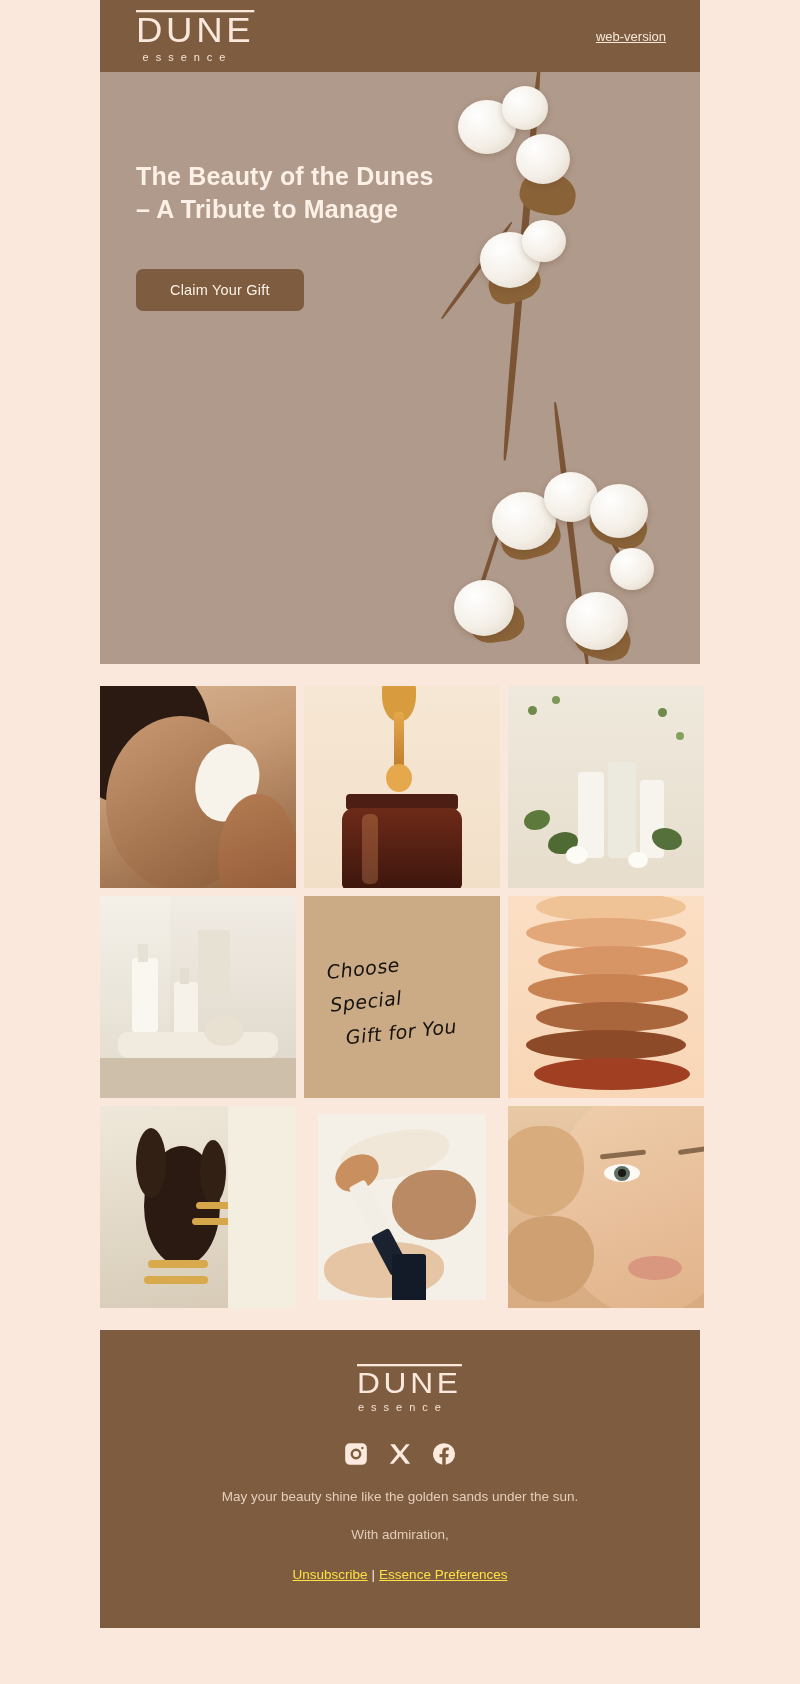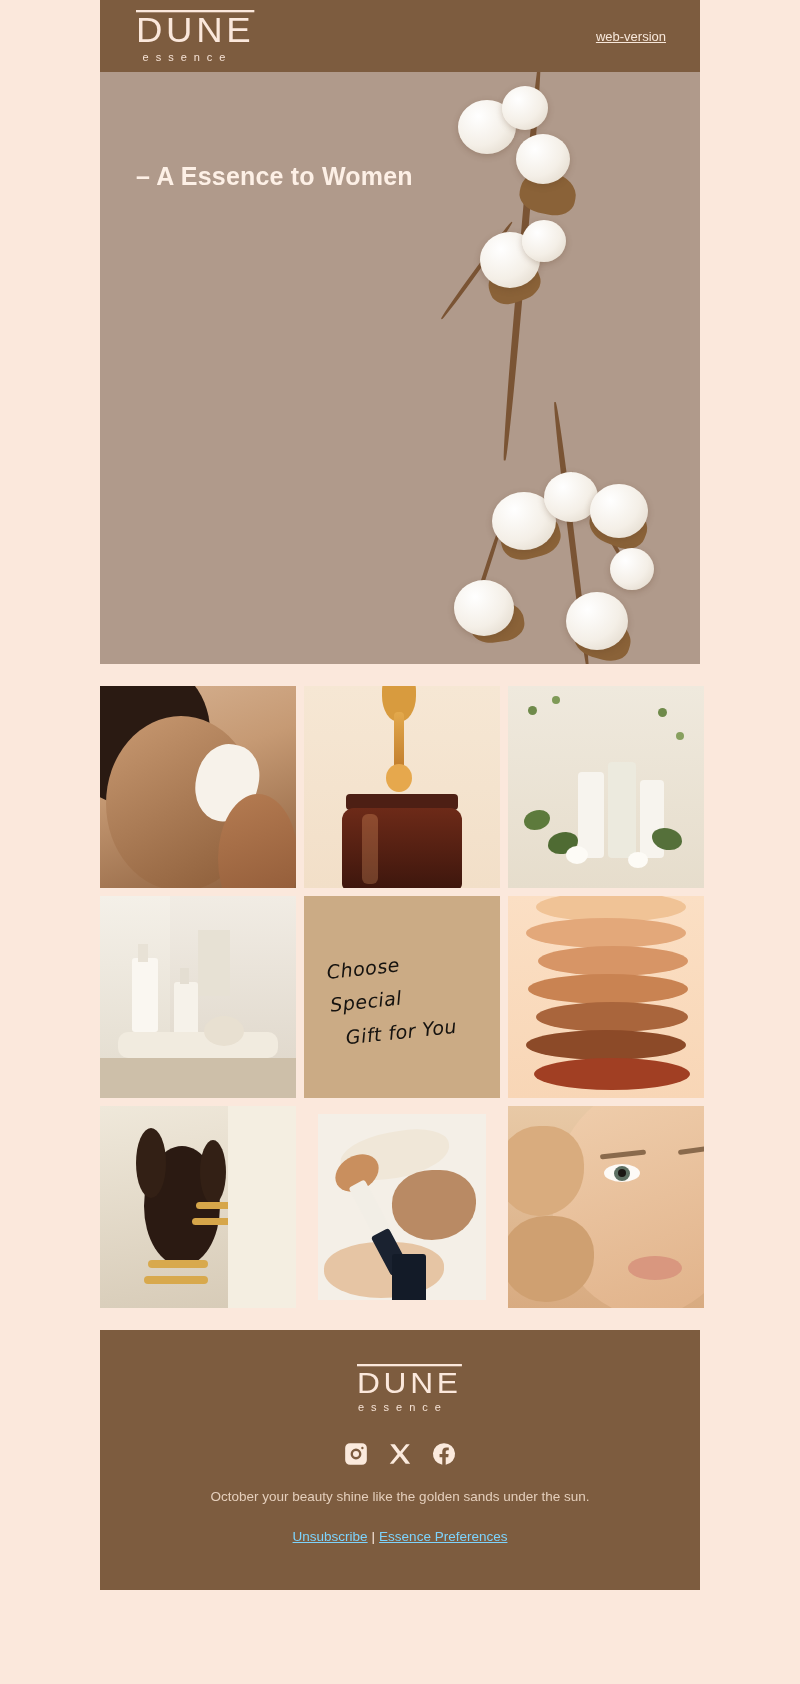--- a/index.html
+++ b/index.html
@@ -174,21 +174,21 @@
     gap: 18px;
   }
   .socials svg { display: block; cursor: pointer; }
   .foot-line {
     font-size: 13.5px;
     color: #e5cfbc;
     line-height: 1.5;
   }
   .sign { margin-top: 18px; font-size: 13.5px; color: #e2ccb8; line-height: 1.45; }
   .foot-links { margin-top: 22px; font-size: 13.5px; color: #fbeadd; }
-  .foot-links a { color: #7dd3fc; text-decoration: underline; cursor: pointer; }
+  .foot-links a { color: #fde047; text-decoration: underline; cursor: pointer; }
   .foot-links .sep { text-decoration: none; padding: 0 4px; }
 </style>
 </head>
 <body>
 
 <div class="email">
 
   <div class="header">
     <div class="logo">
       <span class="logo-word">DUNE</span>
@@ -222,22 +222,24 @@
       <div class="boll" style="left:52px;top:420px;width:64px;height:58px;"></div>
       <div class="boll" style="left:104px;top:400px;width:54px;height:50px;"></div>
       <div class="boll" style="left:150px;top:412px;width:58px;height:54px;"></div>
       <div class="boll" style="left:14px;top:508px;width:60px;height:56px;"></div>
       <div class="boll" style="left:126px;top:520px;width:62px;height:58px;"></div>
       <div class="boll" style="left:170px;top:476px;width:44px;height:42px;"></div>
     </div>
 
     <div class="hero-copy">
       <div class="hero-title">
-        <div>– A Essence to Women</div>
+        <div>The Beauty of the Dunes</div>
+        <div>– A Tribute to Manage</div>
       </div>
+      <button class="cta">Claim Your Gift</button>
     </div>
   </div>
 
   <div class="grid">
 
     <div class="tile t-skin">
       <div class="blob" style="left:-40px;top:-30px;width:150px;height:150px;background:#2a1a12;"></div>
       <div class="blob" style="left:6px;top:30px;width:150px;height:175px;background:linear-gradient(150deg,#c99a72,#8b5c38);"></div>
       <div class="smear" style="left:96px;top:58px;width:62px;height:78px;background:#f7f2ea;transform:rotate(12deg);"></div>
       <div class="blob" style="left:118px;top:108px;width:80px;height:130px;background:linear-gradient(160deg,#b57c52,#8c5634);"></div>
@@ -352,22 +354,23 @@
           <path d="M3 3h4.2l5 6.6L17.6 3H21l-6.9 8.4L21.4 21h-4.2l-5.3-7L5.9 21H2.5l7.3-8.9L3 3z"></path>
         </svg>
       </a>
       <a href="#" aria-label="Facebook">
         <svg width="26" height="26" viewBox="0 0 24 24" fill="#fbeadd">
           <path d="M12 2a10 10 0 0 0-1.6 19.9v-7h-2.5V12h2.5V9.8c0-2.5 1.5-3.9 3.8-3.9 1.1 0 2.2.2 2.2.2v2.4h-1.2c-1.2 0-1.6.8-1.6 1.6V12h2.7l-.4 2.9h-2.3v7A10 10 0 0 0 12 2z"></path>
         </svg>
       </a>
     </div>
 
-    <div class="foot-line">October your beauty shine like the golden sands under the sun.</div>
+    <div class="foot-line">May your beauty shine like the golden sands under the sun.</div>
 
     <div class="sign">
+      <div>With admiration,</div>
     </div>
 
     <div class="foot-links">
       <a href="#">Unsubscribe</a><span class="sep">|</span><a href="#">Essence Preferences</a>
     </div>
   </div>
 </div>
 
 </body></html>

